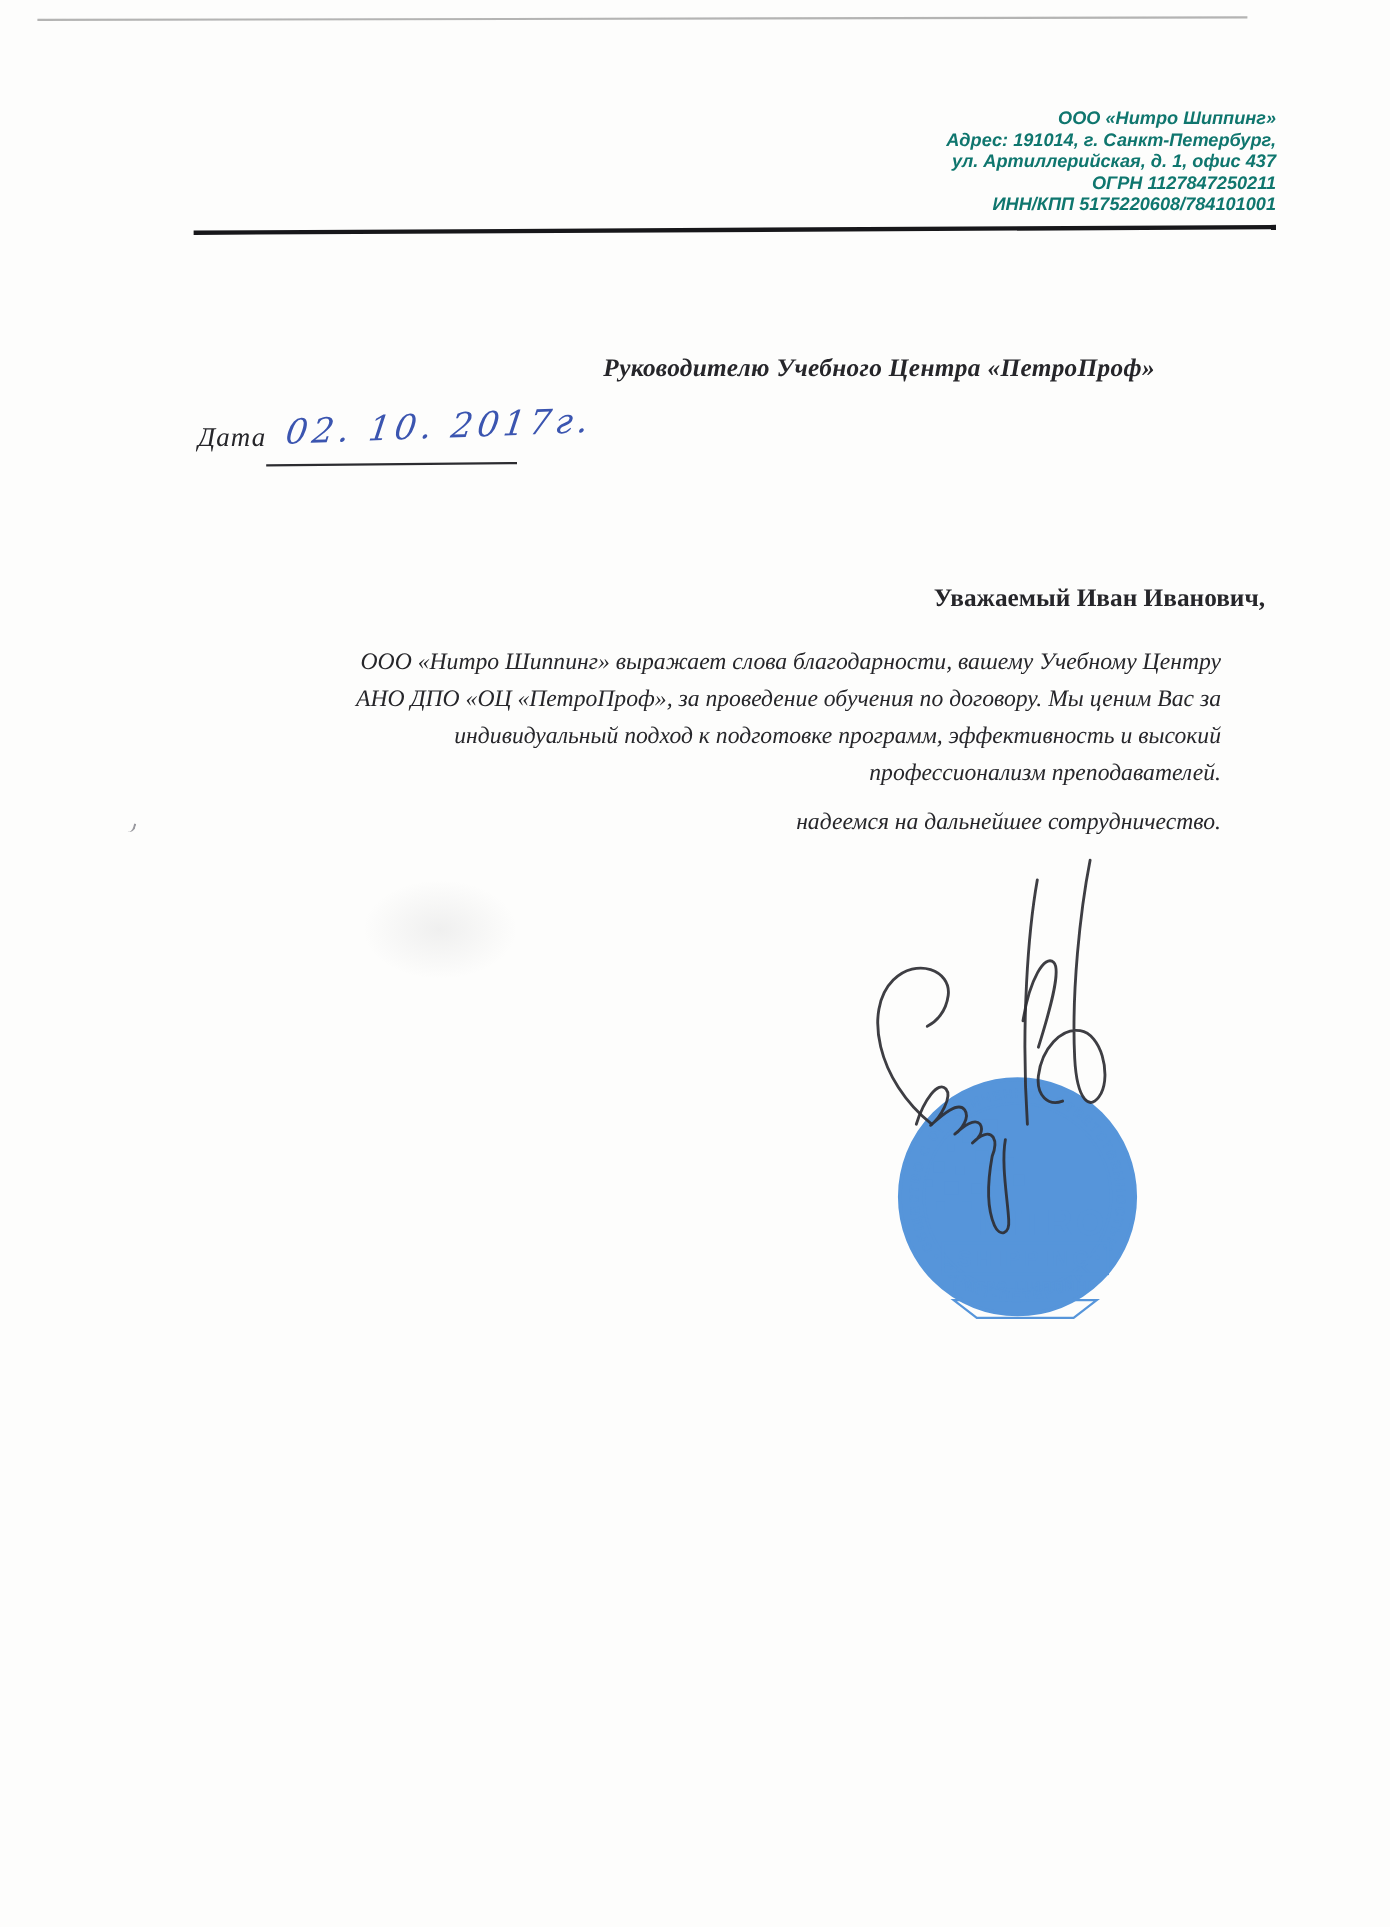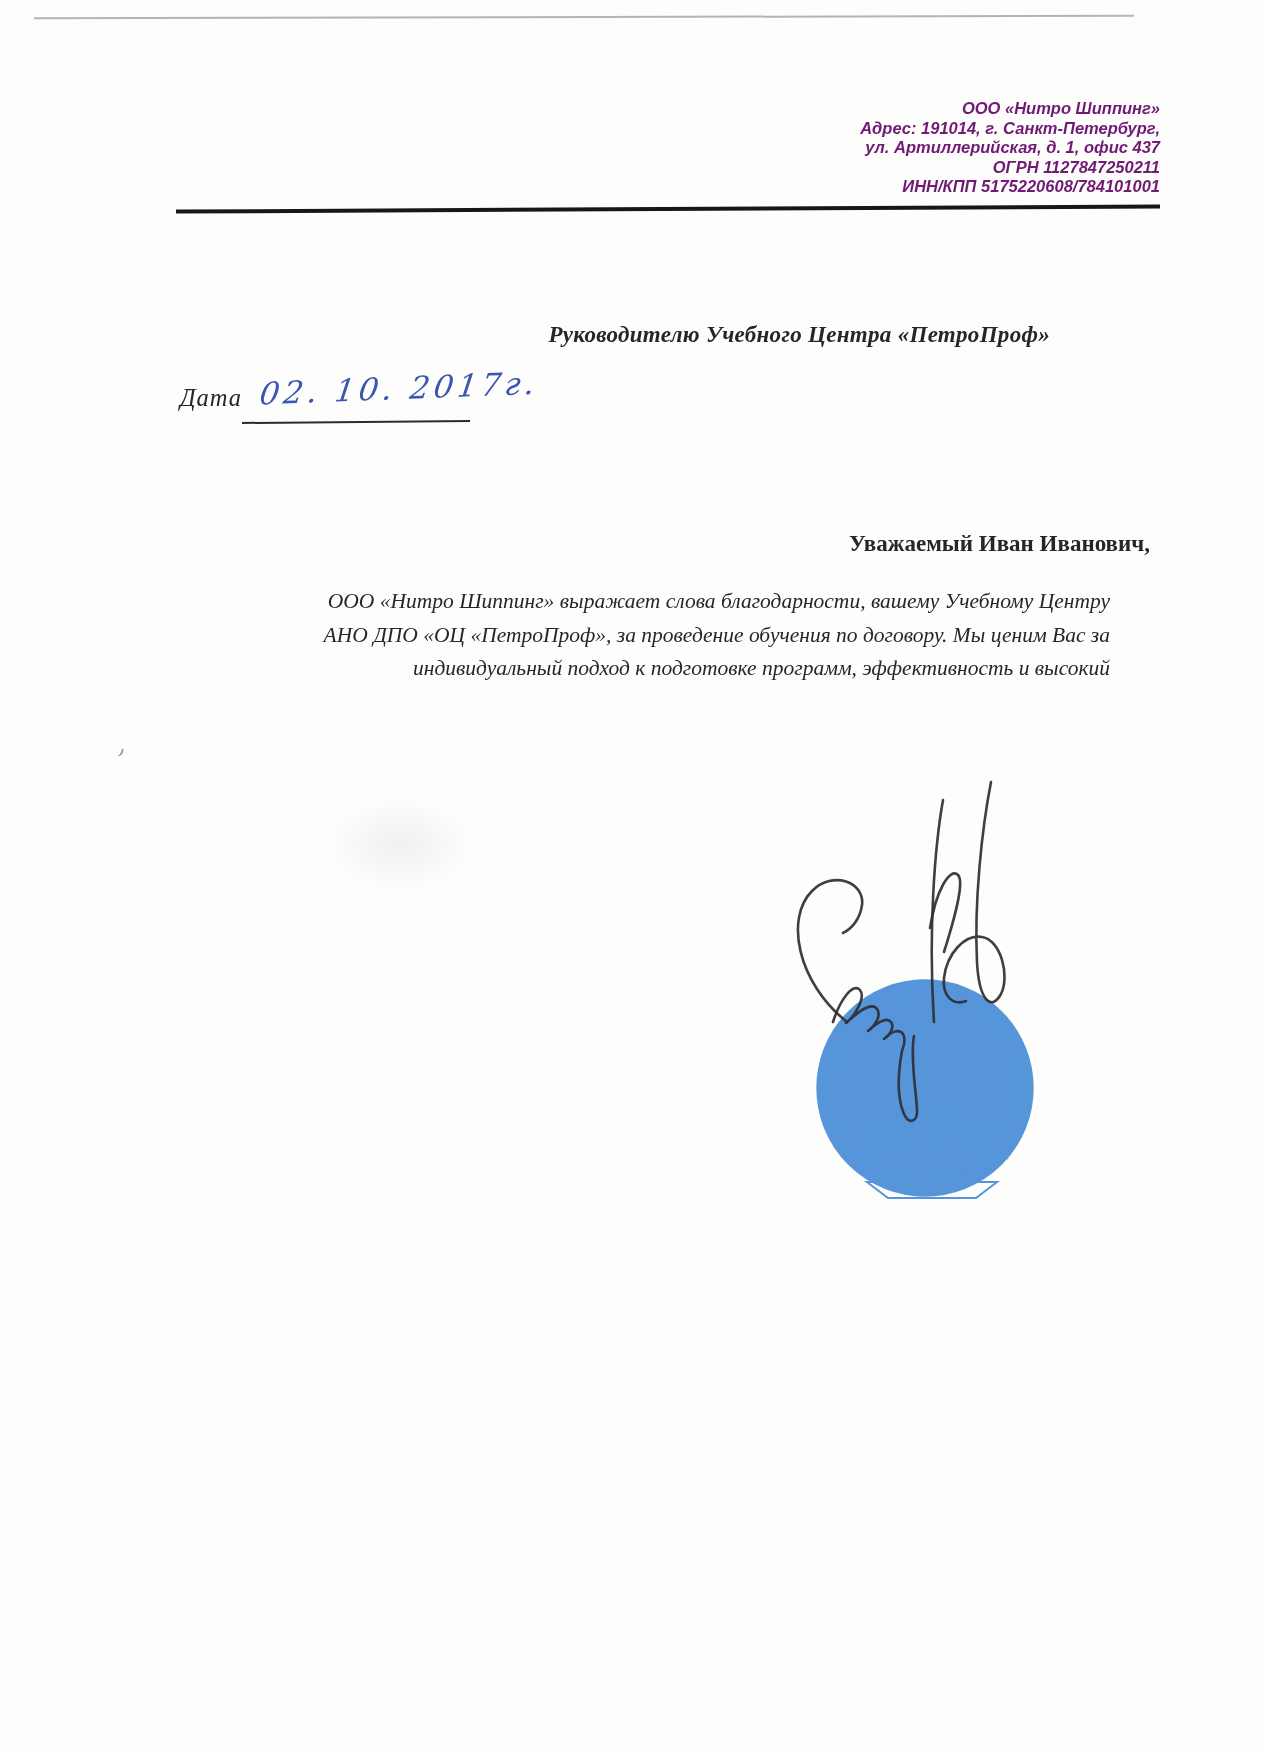--- a/index.html
+++ b/index.html
@@ -13,21 +13,21 @@
   .scan-topline{ position:absolute; left:34px; top:16px; width:1100px; height:2px;
     background:rgba(90,90,90,.45); transform:rotate(-.12deg); }
   .scan-comma{ position:absolute; left:117px; top:748px; width:4px; height:9px;
     border-right:2.5px solid rgba(70,70,80,.55); border-radius:0 0 6px 0; transform:rotate(14deg); }
   .scan-smudge{ position:absolute; left:330px; top:800px; width:140px; height:90px;
     background:radial-gradient(closest-side, rgba(120,120,125,.10), rgba(120,120,125,0)); }
 
   
   .letterhead{ position:absolute; top:99px; right:104px; text-align:right;
     font-family:"Liberation Sans", sans-serif; font-weight:bold; font-style:italic;
-    font-size:16.5px; line-height:19.5px; color:#701a75; }
+    font-size:16.5px; line-height:19.5px; color:#0f766e; }
   .header-rule{ position:absolute; left:176px; top:207px; width:984px; height:4px;
     background:#17171a; transform:rotate(-.3deg); }
 
   .addressee{ position:absolute; top:306px; right:214px;
     font-weight:bold; font-style:italic; font-size:23px; letter-spacing:.3px;margin-top:16px; }
 
   
   .date-row{ position:absolute; left:180px; top:384px; }
   .date-label{ font-style:italic; font-size:24.5px; letter-spacing:1px; }
   .date-underline{ position:absolute; left:62px; top:37px; width:228px; height:2px;
@@ -83,23 +83,25 @@
     <span class="date-underline"></span>
     <span class="handwritten">02. 10. 2017г.</span>
   </div>
 
   <div class="salutation">Уважаемый Иван Иванович,</div>
 
   <div class="body-block p1">
     <div>ООО «Нитро Шиппинг» выражает слова благодарности, вашему Учебному Центру</div>
     <div>АНО ДПО «ОЦ «ПетроПроф», за проведение обучения по договору. Мы ценим Вас за</div>
     <div>индивидуальный подход к подготовке программ, эффективность и высокий</div>
+    <div>профессионализм преподавателей.</div>
   </div>
 
   <div class="body-block p2">
+    <div>надеемся на дальнейшее сотрудничество.</div>
   </div>
 
 
   <div class="stamp-wrap">
     <svg width="240" height="240" viewBox="0 0 240 240">
       <g stroke="#4a8ed8" class="stamp-strokes" fill="#4a8ed8">
         <circle cx="120" cy="120" r="107" stroke-width="3.4"></circle>
         <circle cx="120" cy="120" r="85" stroke-width="2.4"></circle>
       </g>
       <defs>

